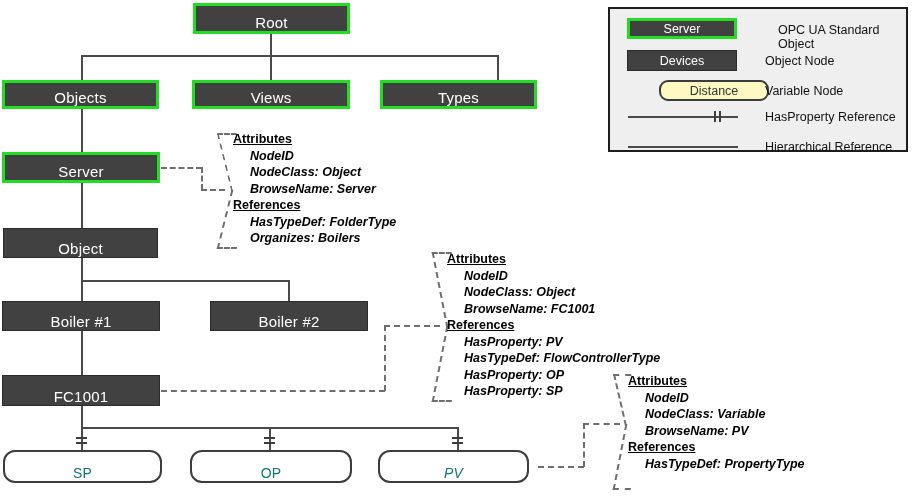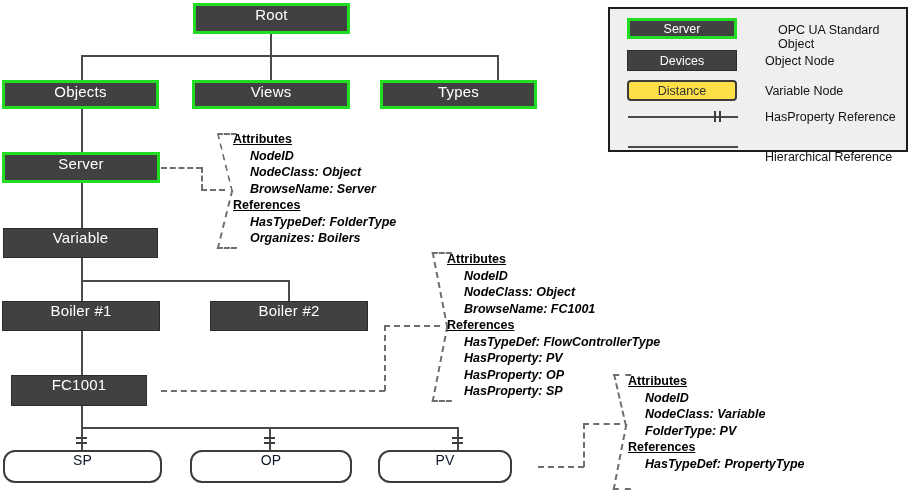--- a/index.html
+++ b/index.html
@@ -9,35 +9,35 @@
     font-family:"Liberation Sans", sans-serif;
     overflow:hidden;
     position:relative;
   }
   #canvas{position:absolute;left:0;top:0;width:917px;height:499px;}
 
   
   .node{
     position:absolute;
     box-sizing:border-box;
-    display:flex;align-items:flex-start;justify-content:center;
+    display:flex;align-items:flex-end;justify-content:center;
     color:#ffffff;
     background:#414141;
     border:1px solid #2b2b2b;
     font-size:15px;
     letter-spacing:.2px;
     z-index:5;
   }
   .node.std{
     border:3px solid #22dd22;
     box-shadow:0 0 0 0 transparent;
   }
   .node.var{
     background:#ffffff;
-    color:#0f172a;
+    color:#0f766e;
     border:2px solid #3c3c3c;
     border-radius:12px;
     font-size:14px;
   }
 
   
   .ln{position:absolute;background:#4a4a4a;z-index:2;}
   .lnh{height:2px;}
   .lnv{width:2px;}
   .tick{position:absolute;background:#3c3c3c;width:11px;height:2px;z-index:6;}
@@ -58,21 +58,21 @@
     position:absolute;left:608px;top:7px;width:300px;height:145px;
     background:#efefef;border:2px solid #1d1d1d;box-sizing:border-box;z-index:9;
   }
   #legend .lgbox{
     position:absolute;left:17px;box-sizing:border-box;
     display:flex;align-items:center;justify-content:center;
     color:#ffffff;background:#414141;border:1px solid #2b2b2b;
     font-size:12.5px;width:110px;height:21px;
   }
   #legend .lgbox.std{border:3px solid #22dd22;}
-  #legend .lgbox.var{background:#fde047;color:#333;border:2px solid #3c3c3c;border-radius:4px;}
+  #legend .lgbox.var{background:#fef9c3;color:#333;border:2px solid #3c3c3c;border-radius:9px;margin-left:32px;}
   #legend .lglabel{position:absolute;font-size:12.5px;color:#111;}
   #legend .lgline{position:absolute;left:18px;width:110px;height:2px;background:#4a4a4a;}
   #legend .lgtick{position:absolute;width:2px;height:11px;background:#3c3c3c;}
 </style>
 </head>
 <body>
 
 <div id="canvas">
 
   <div class="ln lnv" style="left:270px;top:33px;height:22px;"></div>
@@ -136,71 +136,71 @@
   </div>
   <div class="node std" style="left:380px;top:80px;width:157px;height:29px;">
     <span>Types</span>
   </div>
 
   <div class="node std" style="left:2px;top:152px;width:158px;height:31px;">
     <span>Server</span>
   </div>
 
   <div class="node" style="left:3px;top:228px;width:155px;height:30px;">
-    <span>Variable</span>
+    <span>Object</span>
   </div>
 
   <div class="node" style="left:2px;top:301px;width:158px;height:30px;">
     <span>Boiler #1</span>
   </div>
   <div class="node" style="left:210px;top:301px;width:158px;height:30px;">
     <span>Boiler #2</span>
   </div>
 
-  <div class="node" style="left:11px;top:375px;width:136px;height:31px;">
+  <div class="node" style="left:2px;top:375px;width:158px;height:31px;">
     <span>FC1001</span>
   </div>
 
   <div class="node var" style="left:3px;top:450px;width:159px;height:33px;">
     <span>SP</span>
   </div>
   <div class="node var" style="left:190px;top:450px;width:162px;height:33px;">
     <span>OP</span>
   </div>
-  <div class="node var" style="left:378px;top:450px;width:134px;height:33px;">
+  <div class="node var" style="left:378px;top:450px;width:151px;height:33px;font-style:italic;">
     <span>PV</span>
   </div>
 
   <div class="callout" style="left:233px;top:131px;">
     <span class="hdr">Attributes</span>
     <span class="itm">NodeID</span>
     <span class="itm">NodeClass: Object</span>
     <span class="itm">BrowseName: Server</span>
     <span class="hdr">References</span>
     <span class="itm">HasTypeDef: FolderType</span>
     <span class="itm">Organizes: Boilers</span>
   </div>
 
   <div class="callout" style="left:447px;top:251px;">
     <span class="hdr">Attributes</span>
     <span class="itm">NodeID</span>
     <span class="itm">NodeClass: Object</span>
     <span class="itm">BrowseName: FC1001</span>
     <span class="hdr">References</span>
+    <span class="itm">HasProperty: PV</span>
     <span class="itm">HasTypeDef: FlowControllerType</span>
-    <span class="itm">HasProperty: PV</span>
     <span class="itm">HasProperty: OP</span>
     <span class="itm">HasProperty: SP</span>
   </div>
 
   <div class="callout" style="left:628px;top:373px;">
     <span class="hdr">Attributes</span>
     <span class="itm">NodeID</span>
     <span class="itm">NodeClass: Variable</span>
-    <span class="itm">FolderType: PV</span>
+    <span class="itm">BrowseName: PV</span>
     <span class="hdr">References</span>
     <span class="itm">HasTypeDef: PropertyType</span>
   </div>
 
   <div id="legend">
     <div class="lgbox std" style="top:9px;">
       <span>Server</span>
     </div>
     <div class="lglabel" style="left:160px;top:14px;margin-left:8px;">OPC UA Standard Object</div>
 
@@ -213,16 +213,16 @@
       <span>Distance</span>
     </div>
     <div class="lglabel" style="left:155px;top:75px;">Variable Node</div>
 
     <div class="lgline" style="top:107px;"></div>
     <div class="lgtick" style="left:104px;top:102px;"></div>
     <div class="lgtick" style="left:109px;top:102px;"></div>
     <div class="lglabel" style="left:155px;top:101px;">HasProperty Reference</div>
 
     <div class="lgline" style="top:137px;"></div>
-    <div class="lglabel" style="left:155px;top:131px;margin-top:10px;">Hierarchical Reference</div>
+    <div class="lglabel" style="left:155px;top:131px;">Hierarchical Reference</div>
   </div>
 
 </div>
 
 </body></html>

